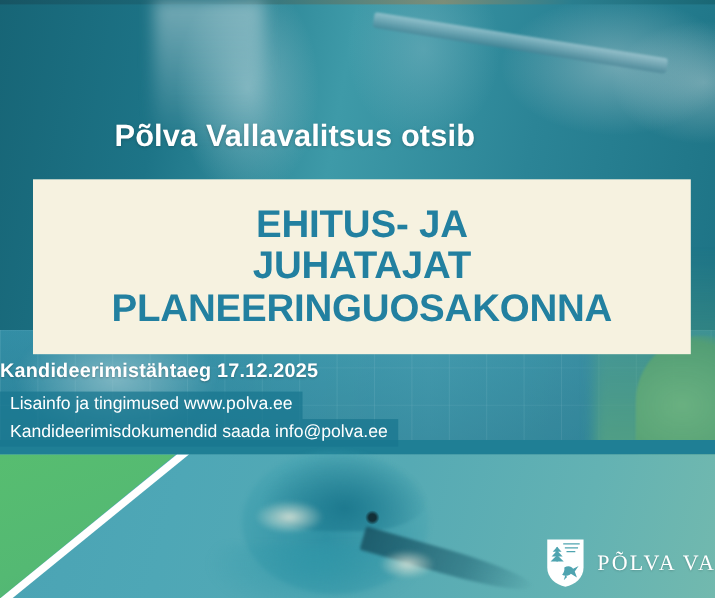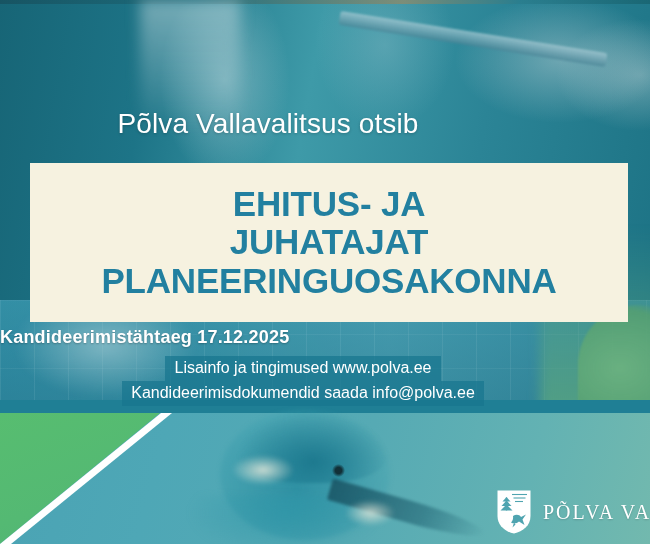--- a/index.html
+++ b/index.html
@@ -213,42 +213,41 @@
   .title-text .line { display: block; white-space: nowrap; }
 
   
   .kicker {
     position: absolute;
     left: 0; top: 108px;
     width: 536px;
     text-align: center;
     color: #ffffff;
     font-size: 28px;
-    font-weight: normal;
+    font-weight: bold;
     letter-spacing: 0.1px;
     text-shadow: 0 1px 3px rgba(0,0,0,.22);
   }
 
   
   .deadline {
     position: absolute;
     left: 0; top: 327px;
     width: 650px;
     color: #ffffff;
     font-size: 18px;
     font-weight: bold;
     letter-spacing: .2px;
     text-shadow: 0 1px 2px rgba(0,0,0,.25);
   }
   .info-lines {
     position: absolute;
     left: 0; top: 356px;
     width: 570px;
-    text-align: center;
-    padding-left: 18px;
+    text-align: left;
   }
   .info-line {
     display: inline-block;
     color: #ffffff;
     font-size: 16px;
     font-weight: normal;
     background: rgba(23,118,143,0.72);
     padding: 2px 9px 3px 9px;
     line-height: 1.25;
   }

